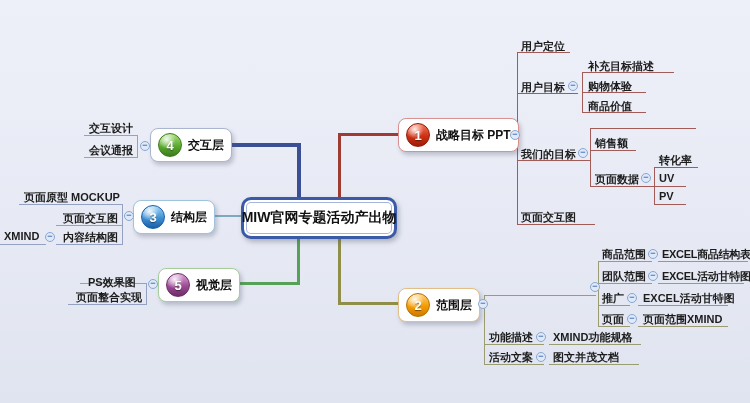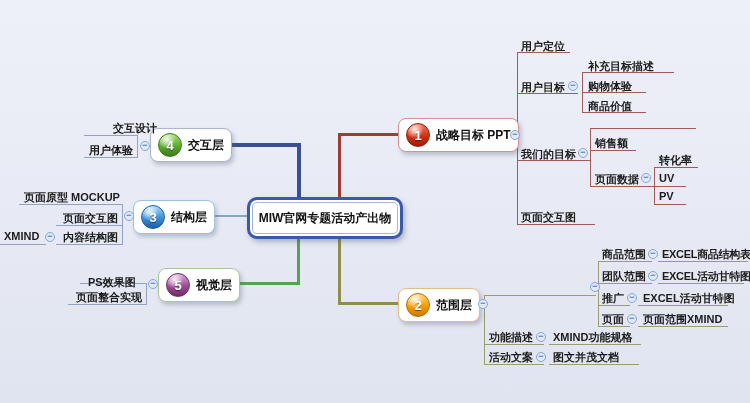--- a/index.html
+++ b/index.html
@@ -25,24 +25,24 @@
   .node-structure{border:1px solid #9ec3de;}
   .node-interaction{border:1px solid #aab6d0;}
   .node-visual{border:1px solid #a5cd9b;}
   .num{width:22px;height:22px;border-radius:50%;display:flex;align-items:center;justify-content:center;
     color:#fff;font-size:13px;font-weight:bold;flex:0 0 22px;text-shadow:0 1px 1px rgba(0,0,0,.45);}
   .num-1{border:1px solid #8e1d0b;background:radial-gradient(circle at 35% 25%,rgba(255,255,255,.9),rgba(255,255,255,0) 42%),linear-gradient(180deg,#f4765a,#cf3014 55%,#9e1c07);}
   .num-2{border:1px solid #b36f00;background:radial-gradient(circle at 35% 25%,rgba(255,255,255,.9),rgba(255,255,255,0) 42%),linear-gradient(180deg,#ffd27a,#f59b00 55%,#d07a00);}
   .num-3{border:1px solid #1a5fa8;background:radial-gradient(circle at 35% 25%,rgba(255,255,255,.9),rgba(255,255,255,0) 42%),linear-gradient(180deg,#9fd4f5,#3f8fd4 55%,#1a5fa8);}
   .num-4{border:1px solid #3d7a1e;background:radial-gradient(circle at 35% 25%,rgba(255,255,255,.9),rgba(255,255,255,0) 42%),linear-gradient(180deg,#a8e07a,#5aab2e 55%,#3d7a1e);}
   .num-5{border:1px solid #6e2d68;background:radial-gradient(circle at 35% 25%,rgba(255,255,255,.9),rgba(255,255,255,0) 42%),linear-gradient(180deg,#d9a3d4,#9c4a94 55%,#6e2d68);}
-  .center-node{position:absolute;left:247px;top:197px;width:156px;height:42px;box-sizing:border-box;
+  .center-node{position:absolute;left:241px;top:197px;width:156px;height:42px;box-sizing:border-box;
     background:#fff;border:3px solid #3a5aa8;border-radius:10px;
     box-shadow:inset 0 0 0 2px #fff,inset 0 0 0 3px #a5b5dc,2px 3px 5px rgba(70,75,100,.35);
-    display:flex;align-items:center;justify-content:center;font-size:12px;font-weight:bold;color:#111;white-space:nowrap;}
+    display:flex;align-items:center;justify-content:center;font-size:14px;font-weight:bold;color:#111;white-space:nowrap;}
   .collapse{position:absolute;width:10px;height:10px;box-sizing:border-box;border-radius:50%;
     background:#dfe9f8;border:1px solid #86a7d3;color:#4a76b8;font-size:9px;font-weight:bold;
     display:flex;align-items:center;justify-content:center;line-height:1;padding-bottom:1px;}
 </style>
 </head>
 <body>
 
 <div class="canvas">
 
   <div class="line ln-red" style="left:338px;top:133px;width:3px;height:64px;"></div>
@@ -143,22 +143,22 @@
   <span class="topic tight" style="left:662px;top:269px;">EXCEL活动甘特图</span>
   <span class="topic" style="left:602px;top:291px;">推广</span>
   <span class="topic" style="left:643px;top:291px;">EXCEL活动甘特图</span>
   <span class="topic" style="left:602px;top:312px;">页面</span>
   <span class="topic" style="left:643px;top:312px;">页面范围XMIND</span>
   <span class="topic" style="left:489px;top:330px;">功能描述</span>
   <span class="topic" style="left:553px;top:330px;">XMIND功能规格</span>
   <span class="topic" style="left:489px;top:350px;">活动文案</span>
   <span class="topic" style="left:553px;top:350px;">图文并茂文档</span>
 
-  <span class="topic" style="left:89px;top:121px;margin-left:24px;">交互设计</span>
-  <span class="topic" style="left:89px;top:143px;">用户体验</span>
+  <span class="topic" style="left:89px;top:121px;">交互设计</span>
+  <span class="topic" style="left:89px;top:143px;">会议通报</span>
   <span class="topic" style="left:24px;top:190px;">页面原型 MOCKUP</span>
   <span class="topic" style="left:63px;top:211px;">页面交互图</span>
   <span class="topic" style="left:4px;top:230px;">XMIND</span>
   <span class="topic" style="left:63px;top:230px;">内容结构图</span>
   <span class="topic" style="left:88px;top:275px;">PS效果图</span>
   <span class="topic" style="left:76px;top:290px;">页面整合实现</span>
 
   <span class="collapse" style="left:510px;top:130px;">−</span>
   <span class="collapse" style="left:568px;top:81px;">−</span>
   <span class="collapse" style="left:578px;top:148px;">−</span>

